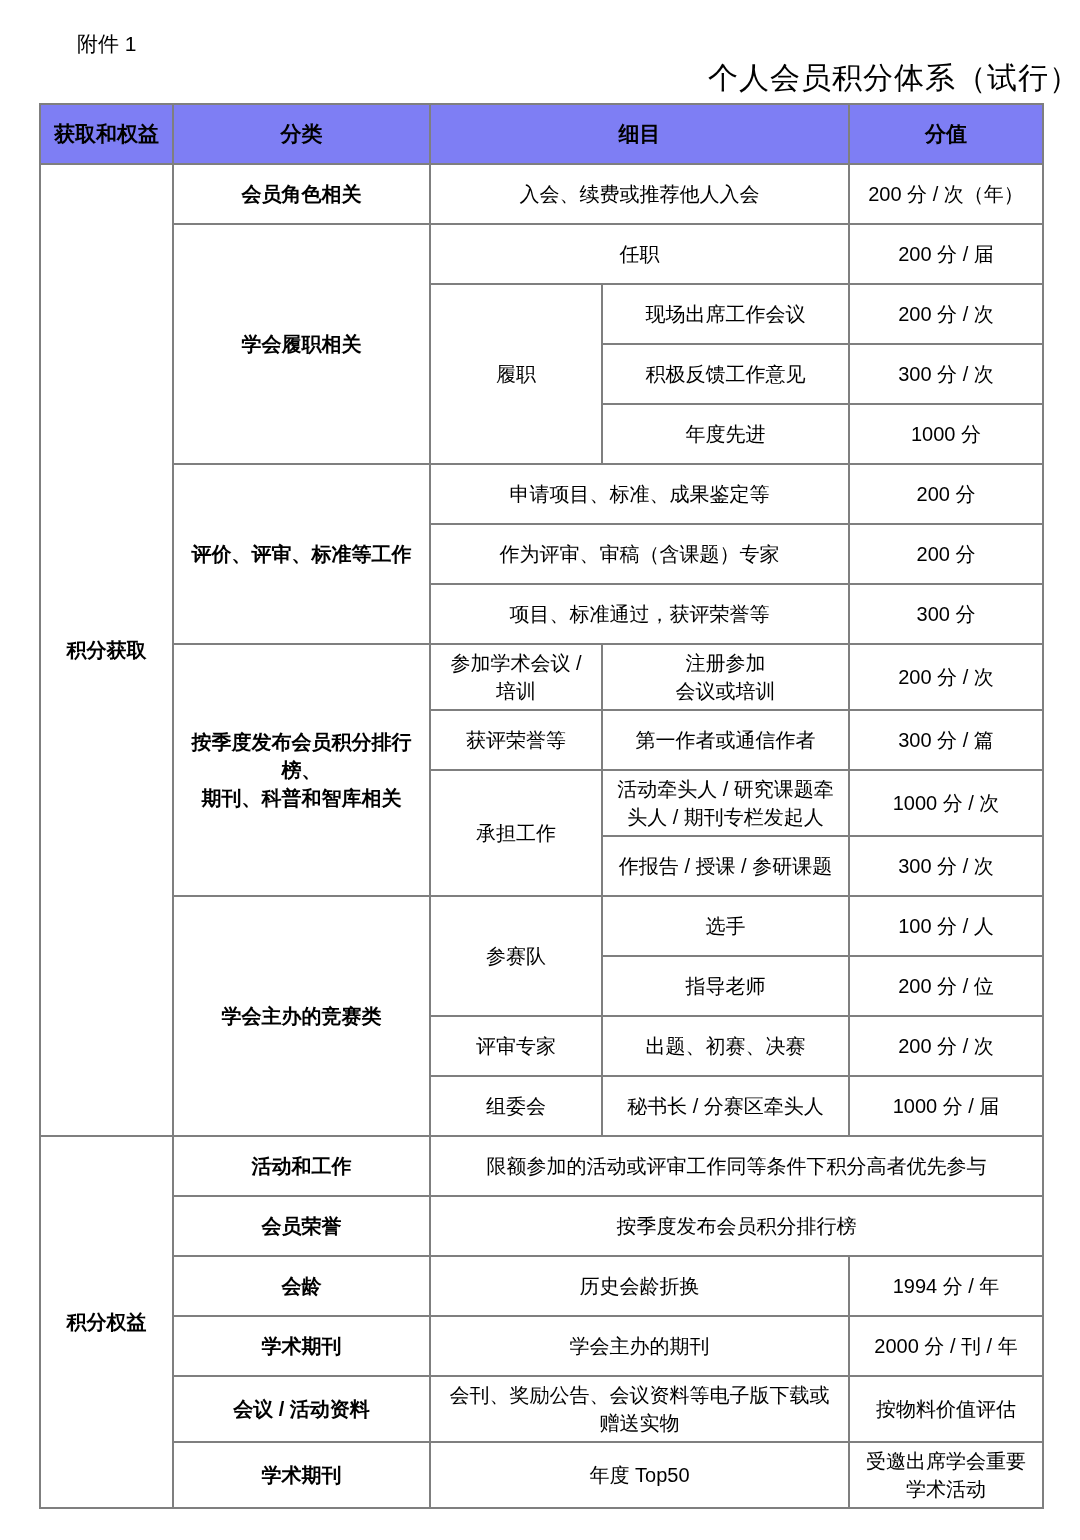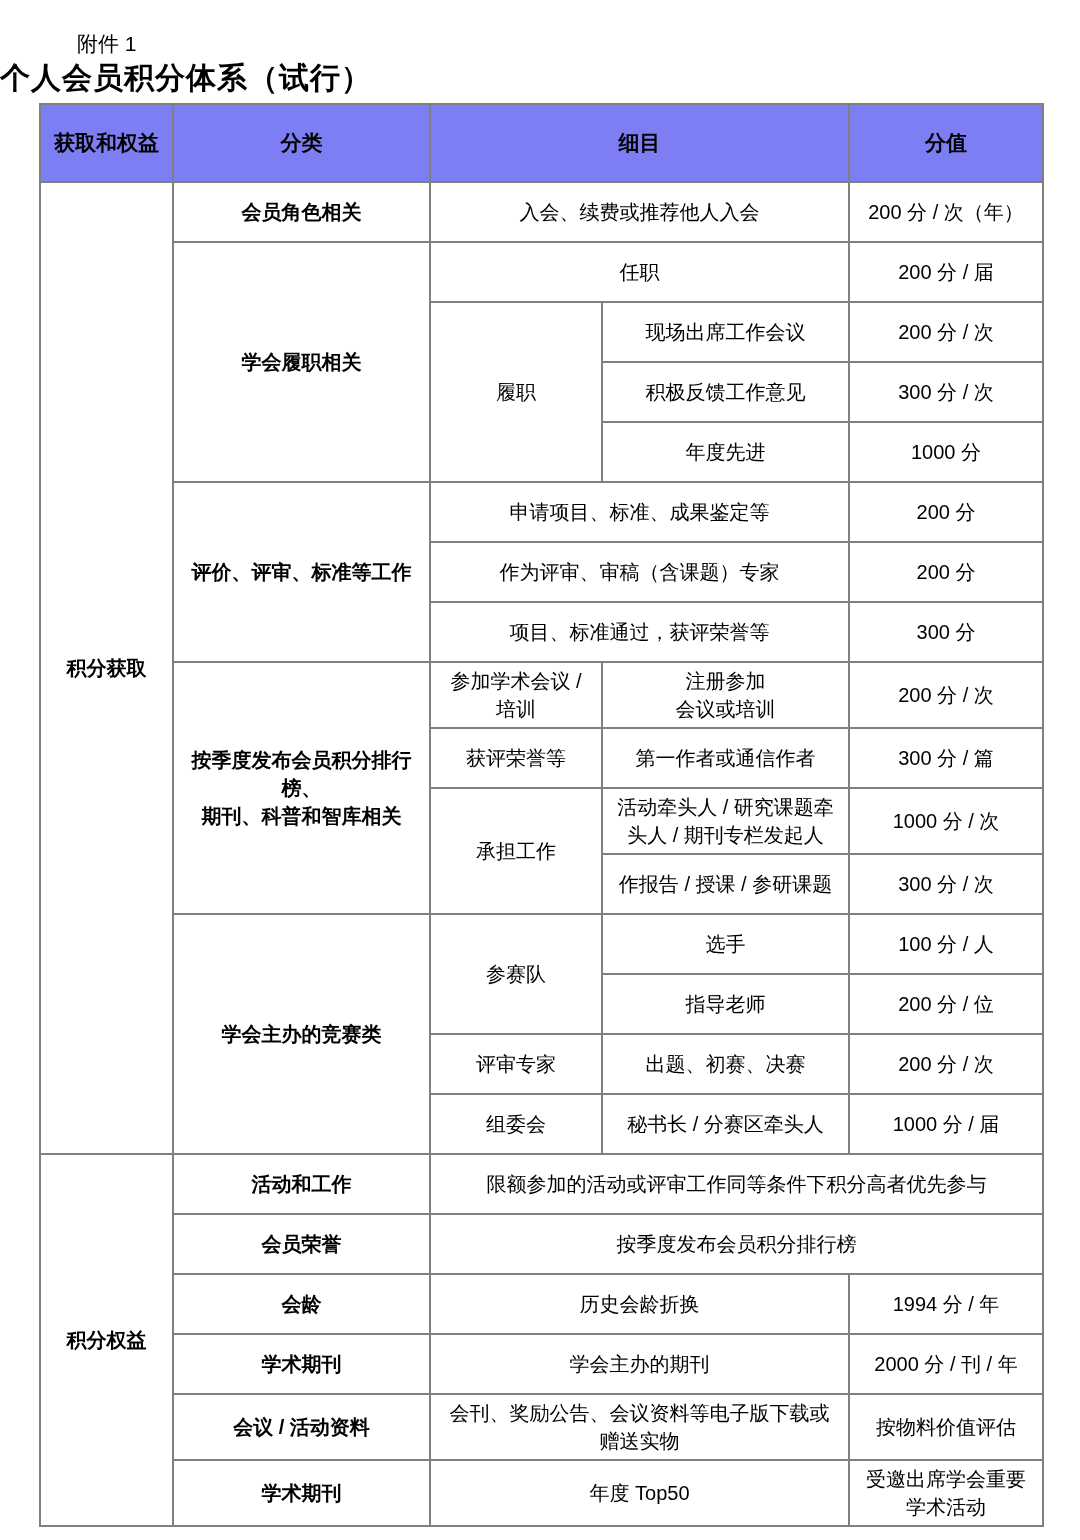--- a/index.html
+++ b/index.html
@@ -17,44 +17,44 @@
     top: 30px;
     font-size: 21px;
     font-weight: 400;
     margin-left: 36px;
   }
   .title {
     position: absolute;
     left: 0;
     top: 58px;
     width: 100%;
-    text-align: left;
+    text-align: right;
     font-size: 30px;
-    font-weight: 700;
+    font-weight: 400;
     letter-spacing: 1px;
   }
   table.points {
     position: absolute;
     left: 39px;
     top: 103px;
     width: 1003px;
     border-collapse: collapse;
     table-layout: fixed;
   }
   table.points th, table.points td {
     border: 2px solid #7f7f7f;
     text-align: center;
     vertical-align: middle;
     font-size: 20px;
     line-height: 1.4;
     padding: 4px 8px;
     white-space: pre-line;
     overflow: hidden;
   }
-  table.points thead tr { height: 78px; }
+  table.points thead tr { height: 60px; }
   table.points thead th {
     background: #7e7ef4;
     font-weight: 700;
     font-size: 21px;
     color: #000000;
   }
   table.points tbody tr { height: 60px; }
   table.points tbody tr.tall { height: 64px; }
   td.sec, td.cat { font-weight: 700; margin-top: 36px; }
 </style>

